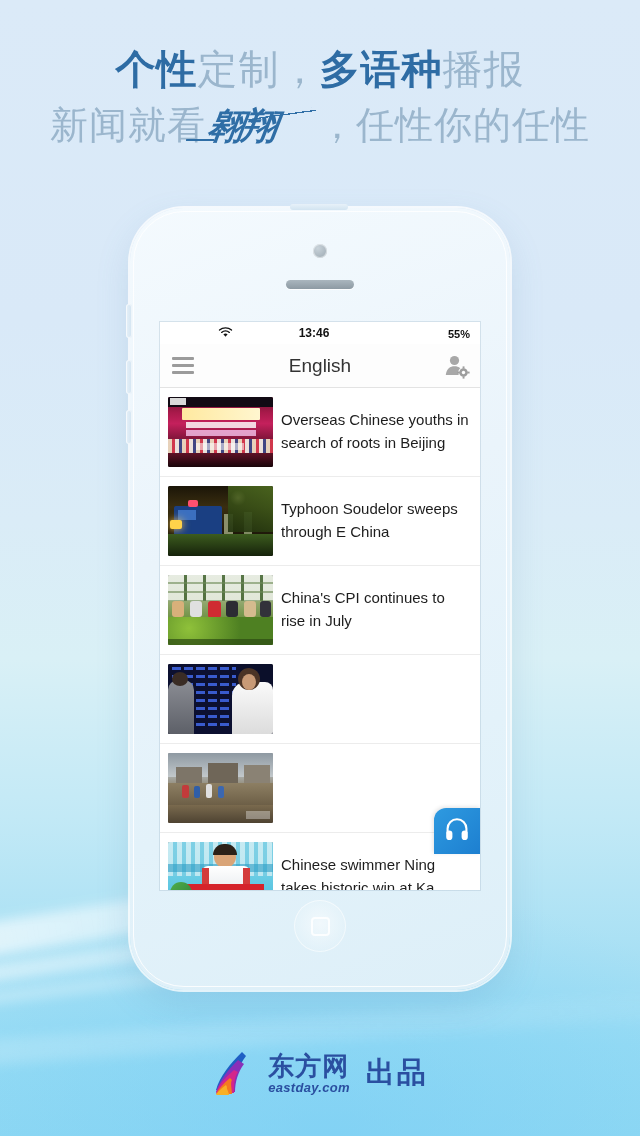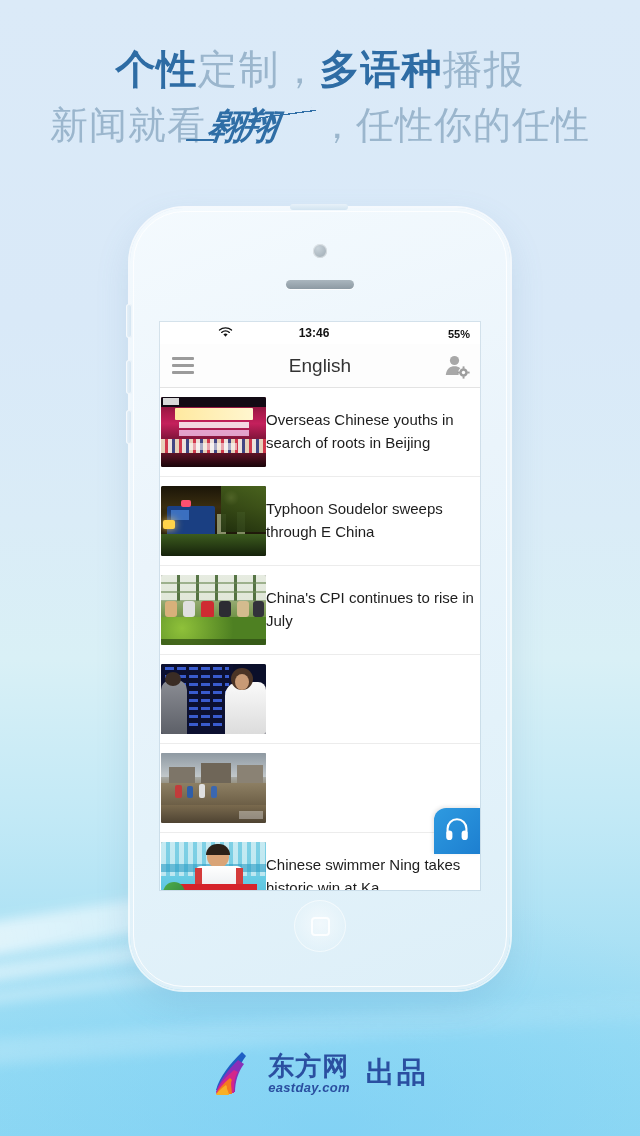--- a/index.html
+++ b/index.html
@@ -166,22 +166,22 @@
   }
   #hamburger span { display:block; height: 3px; border-radius:1px; background:#9b9b9b; }
   #navtitle {
     width:100%; text-align:center; font-size: 19px; color:#333; font-weight:400;
   }
   #accounticon { position:absolute; right: 10px; width: 28px; height: 28px; }
 
   
   #newslist { height: 502px; overflow: hidden; background:#fff; }
   .news-item {
-    display:flex; align-items:center; gap: 0;
-    padding: 9px 1px; border-bottom: 1px solid #ececec; background:#fff;
+    display:flex; align-items:center; gap: 8px;
+    padding: 9px 8px; border-bottom: 1px solid #ececec; background:#fff;
   }
   .thumb {
     flex: 0 0 auto; width: 105px; height: 70px; border-radius: 2px;
     overflow:hidden; position:relative; background:#333;
   }
   .news-title {
     font-size: 15px; line-height: 1.52; color: #1d1d1d;
     overflow:hidden;
   }
 

